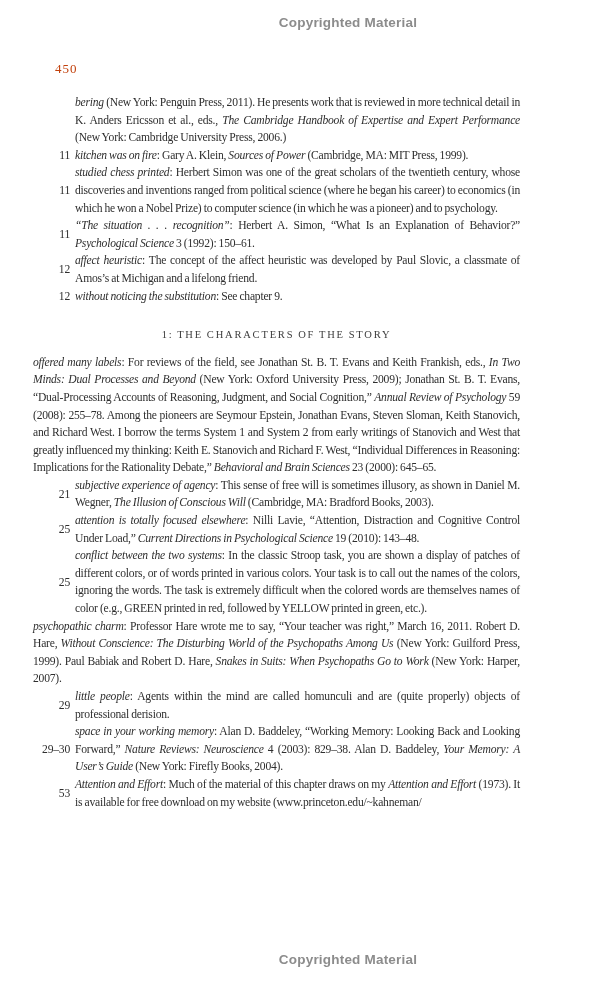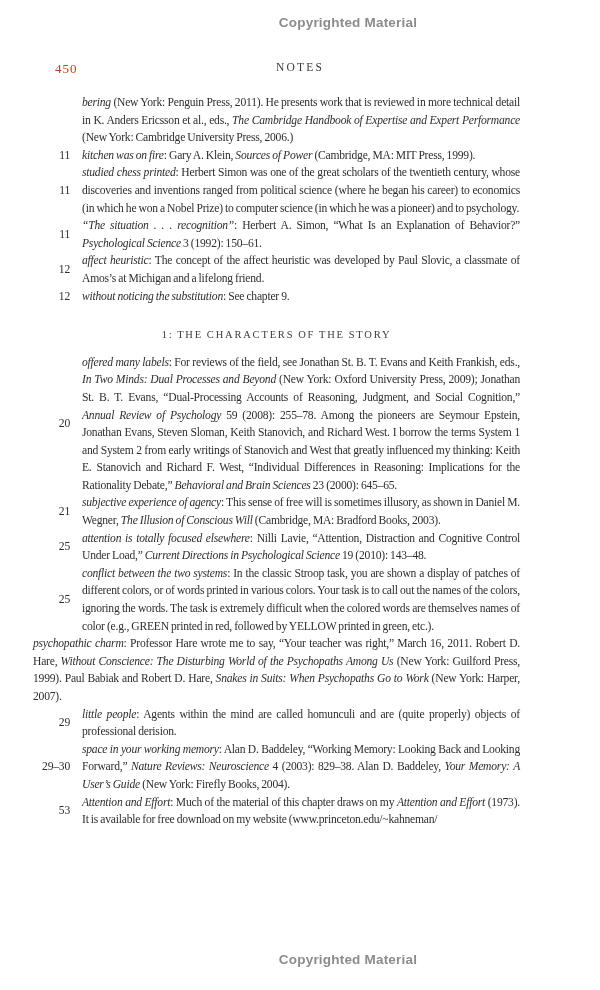--- a/index.html
+++ b/index.html
@@ -36,21 +36,21 @@
   }
   .notes-body{
     position:absolute;top:94px;left:33px;width:487px;
     font-size:11.6px;line-height:17.6px;
     letter-spacing:-.22px;word-spacing:-.5px;
   }
   .note{display:flex;align-items:center;}
   .note-num{
     width:37px;min-width:37px;
     text-align:right;
-    padding-right:12px;
+    padding-right:5px;
     white-space:nowrap;
   }
   .note-text{
     flex:1;
     text-align:justify;
     hyphens:manual;
     -webkit-hyphens:manual;
   }
   .it{font-style:italic;}
   .section-heading{
@@ -63,21 +63,20 @@
   }
 </style>
 </head>
 <body>
 
 <div class="page">
 
   <div class="watermark watermark-top">Copyrighted Material</div>
 
   <div class="page-header">
-    <span class="running-head">NOTES</span>
     <span class="page-number">450</span>
   </div>
 
   <main class="notes-body" id="notes-body">
   <div class="note">
     <span class="note-num"></span>
     <span class="note-text"><span class="it">bering </span><span>(New York: Penguin Press, 2011). He presents work that is reviewed in more tech­nical detail in K. Anders Ericsson et al., eds., </span><span class="it">The Cambridge Handbook of Expertise and Expert Performance </span><span>(New York: Cambridge University Press, 2006.)</span></span>
   </div>
 
   <div class="note">
@@ -101,21 +100,20 @@
   </div>
 
   <div class="note">
     <span class="note-num">12</span>
     <span class="note-text"><span class="it">without noticing the substitution</span><span>: See chapter 9.</span></span>
   </div>
 
   <h2 class="section-heading">1: THE CHARACTERS OF THE STORY</h2>
 
   <div class="note">
-    <span class="note-num">20</span>
     <span class="note-text"><span class="it">offered many labels</span><span>: For reviews of the field, see Jonathan St. B. T. Evans and Keith Frank­ish, eds., </span><span class="it">In Two Minds: Dual Processes and Beyond </span><span>(New York: Oxford University Press, 2009); Jonathan St. B. T. Evans, “Dual-Processing Accounts of Reasoning, Judgment, and Social Cognition,” </span><span class="it">Annual Review of Psychology </span><span>59 (2008): 255–78. Among the pioneers are Seymour Epstein, Jonathan Evans, Steven Sloman, Keith Stanovich, and Richard West. I borrow the terms System 1 and System 2 from early writings of Stanovich and West that greatly influenced my thinking: Keith E. Stanovich and Richard F. West, “Individual Dif­ferences in Reasoning: Implications for the Rationality Debate,” </span><span class="it">Behavioral and Brain Sci­ences </span><span>23 (2000): 645–65.</span></span>
   </div>
 
   <div class="note">
     <span class="note-num">21</span>
     <span class="note-text"><span class="it">subjective experience of agency</span><span>: This sense of free will is sometimes illusory, as shown in Daniel M. Wegner, </span><span class="it">The Illusion of Conscious Will </span><span>(Cambridge, MA: Bradford Books, 2003).</span></span>
   </div>
 
   <div class="note">
     <span class="note-num">25</span>

